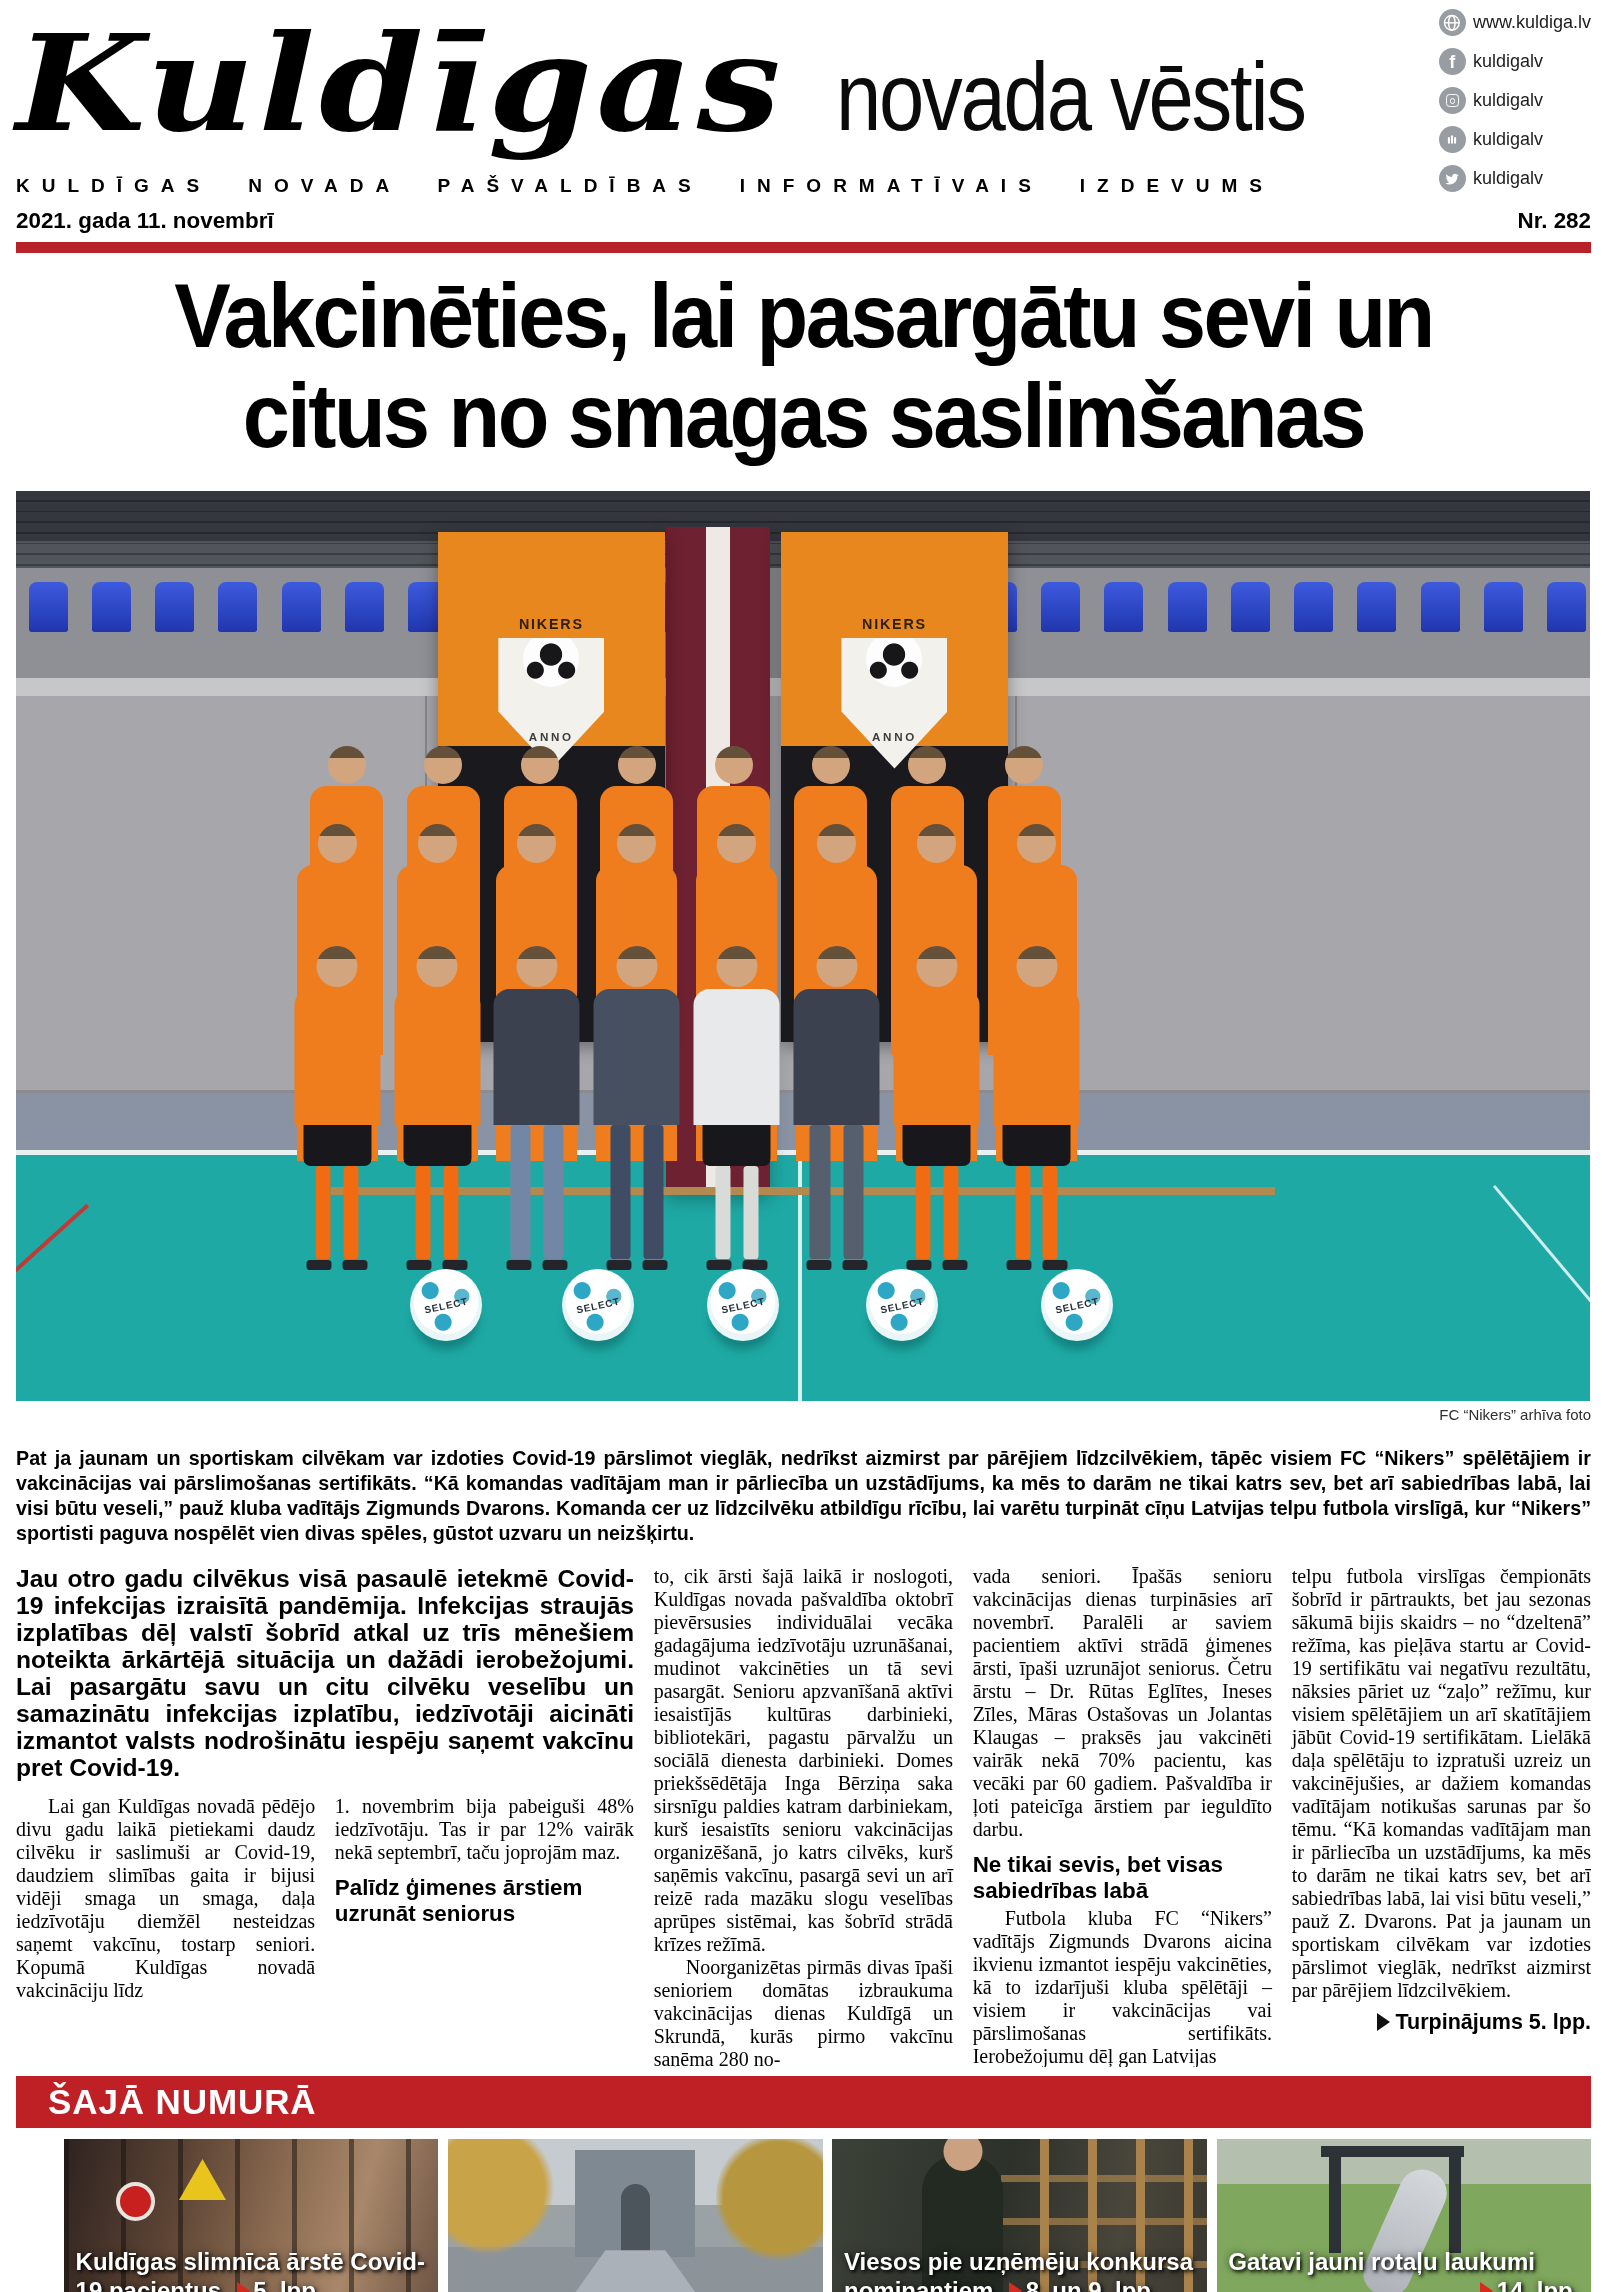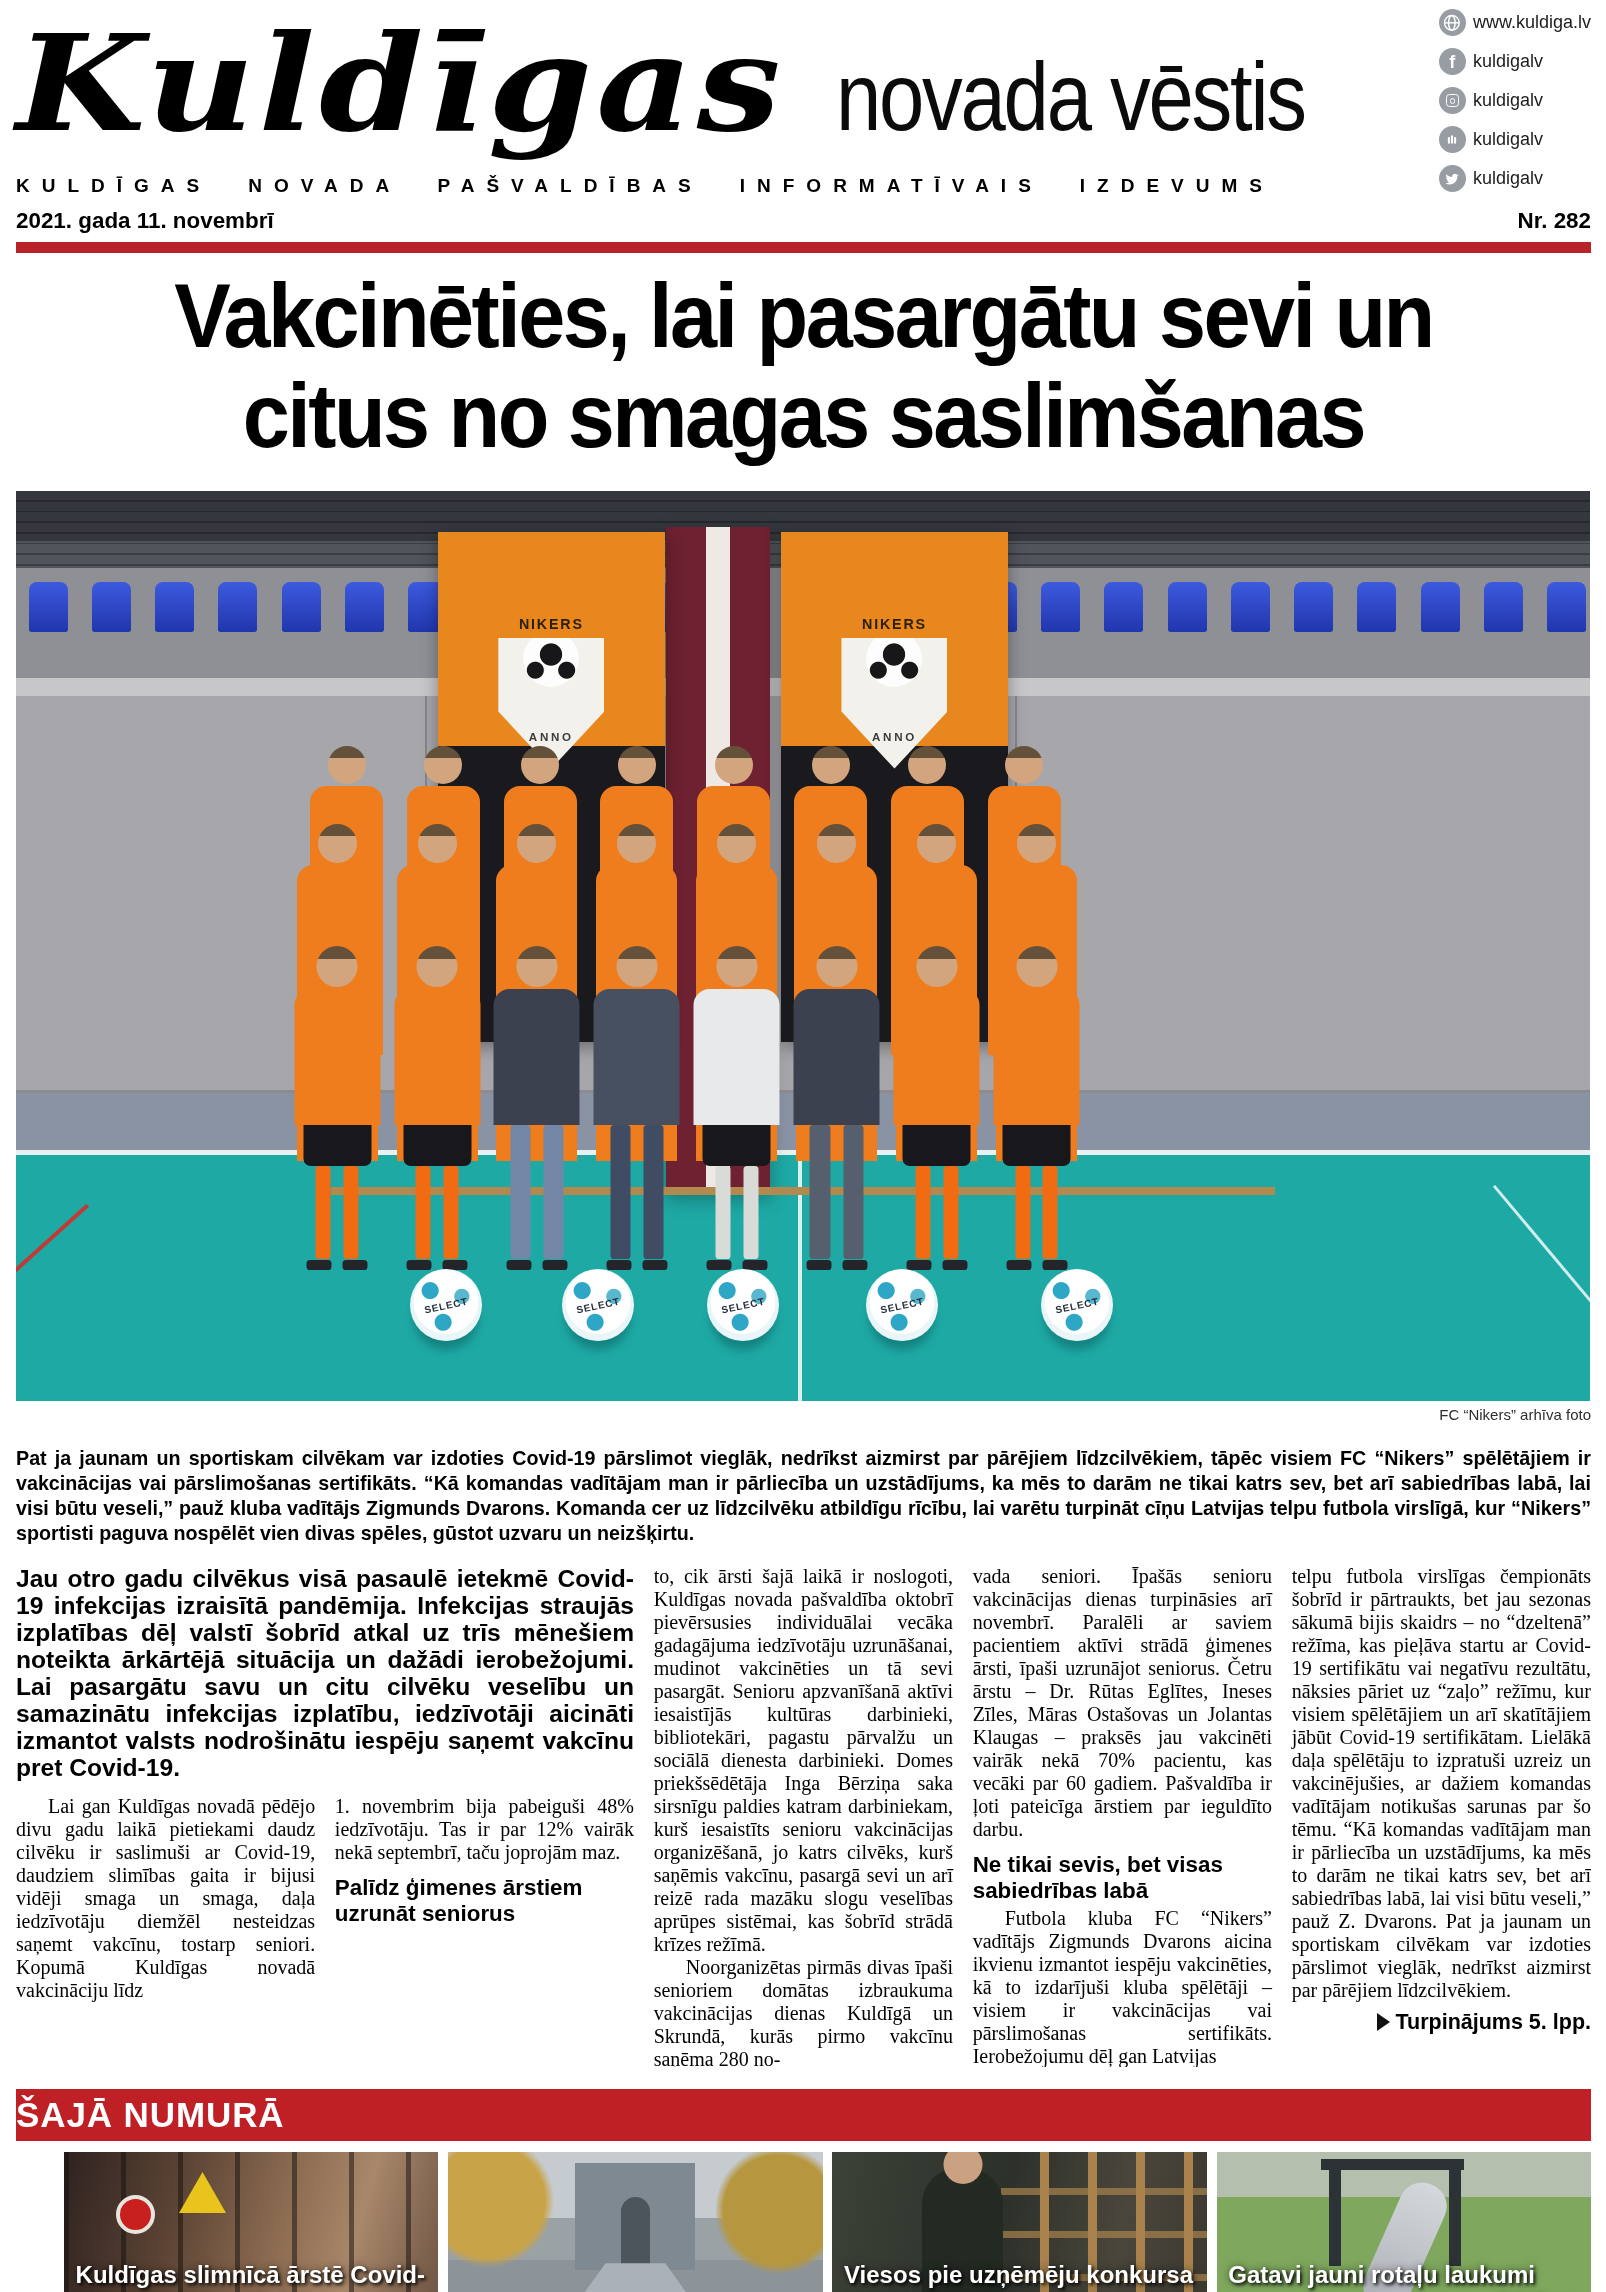--- a/index.html
+++ b/index.html
@@ -111,21 +111,21 @@
   .indent { text-indent:32px; }
   .subhead { font-family:"Liberation Sans", sans-serif; font-weight:bold; font-size:22.4px;
       line-height:26px; margin:10.7px 0 2.7px; text-align:left; }
   .continuation { text-align:right; font-family:"Liberation Sans", sans-serif; font-weight:bold;
       font-size:21.5px; margin-top:9px; }
   .tri-black { display:inline-block; width:0; height:0; border:9px solid transparent;
       border-left:13.4px solid #111; border-right:0; vertical-align:-1.8px; margin-right:5.4px; }
 
   
   .issue-bar { height:52px; background:#bf2026; color:#fff; font-weight:bold; font-size:35px;
-      line-height:52px; letter-spacing:0.9px; margin-top:22px; }
+      line-height:52px; padding-left:32px; letter-spacing:0.9px; margin-top:9px; }
   .teasers { display:flex; gap:9.9px; margin-top:11px;padding-left:48px; }
   .teaser { position:relative; flex:1; height:174px; overflow:hidden; }
   .cap { position:absolute; left:11.6px; right:11.6px; bottom:7.2px; color:#fff; font-weight:bold;
       font-size:24px; line-height:29.6px;
       text-shadow:1.8px 1.8px 3.6px rgba(0,0,0,.95), 0 0 9px rgba(0,0,0,.55); }
   .pref { white-space:nowrap; cursor:pointer; }
   .pref.own-line { display:block; text-align:right; }
   .tri-red { display:inline-block; width:0; height:0; border:9px solid transparent;
       border-left:13.4px solid #d92a20; border-right:0; vertical-align:-0.9px; margin:0 3.6px 0 9px; }
 

